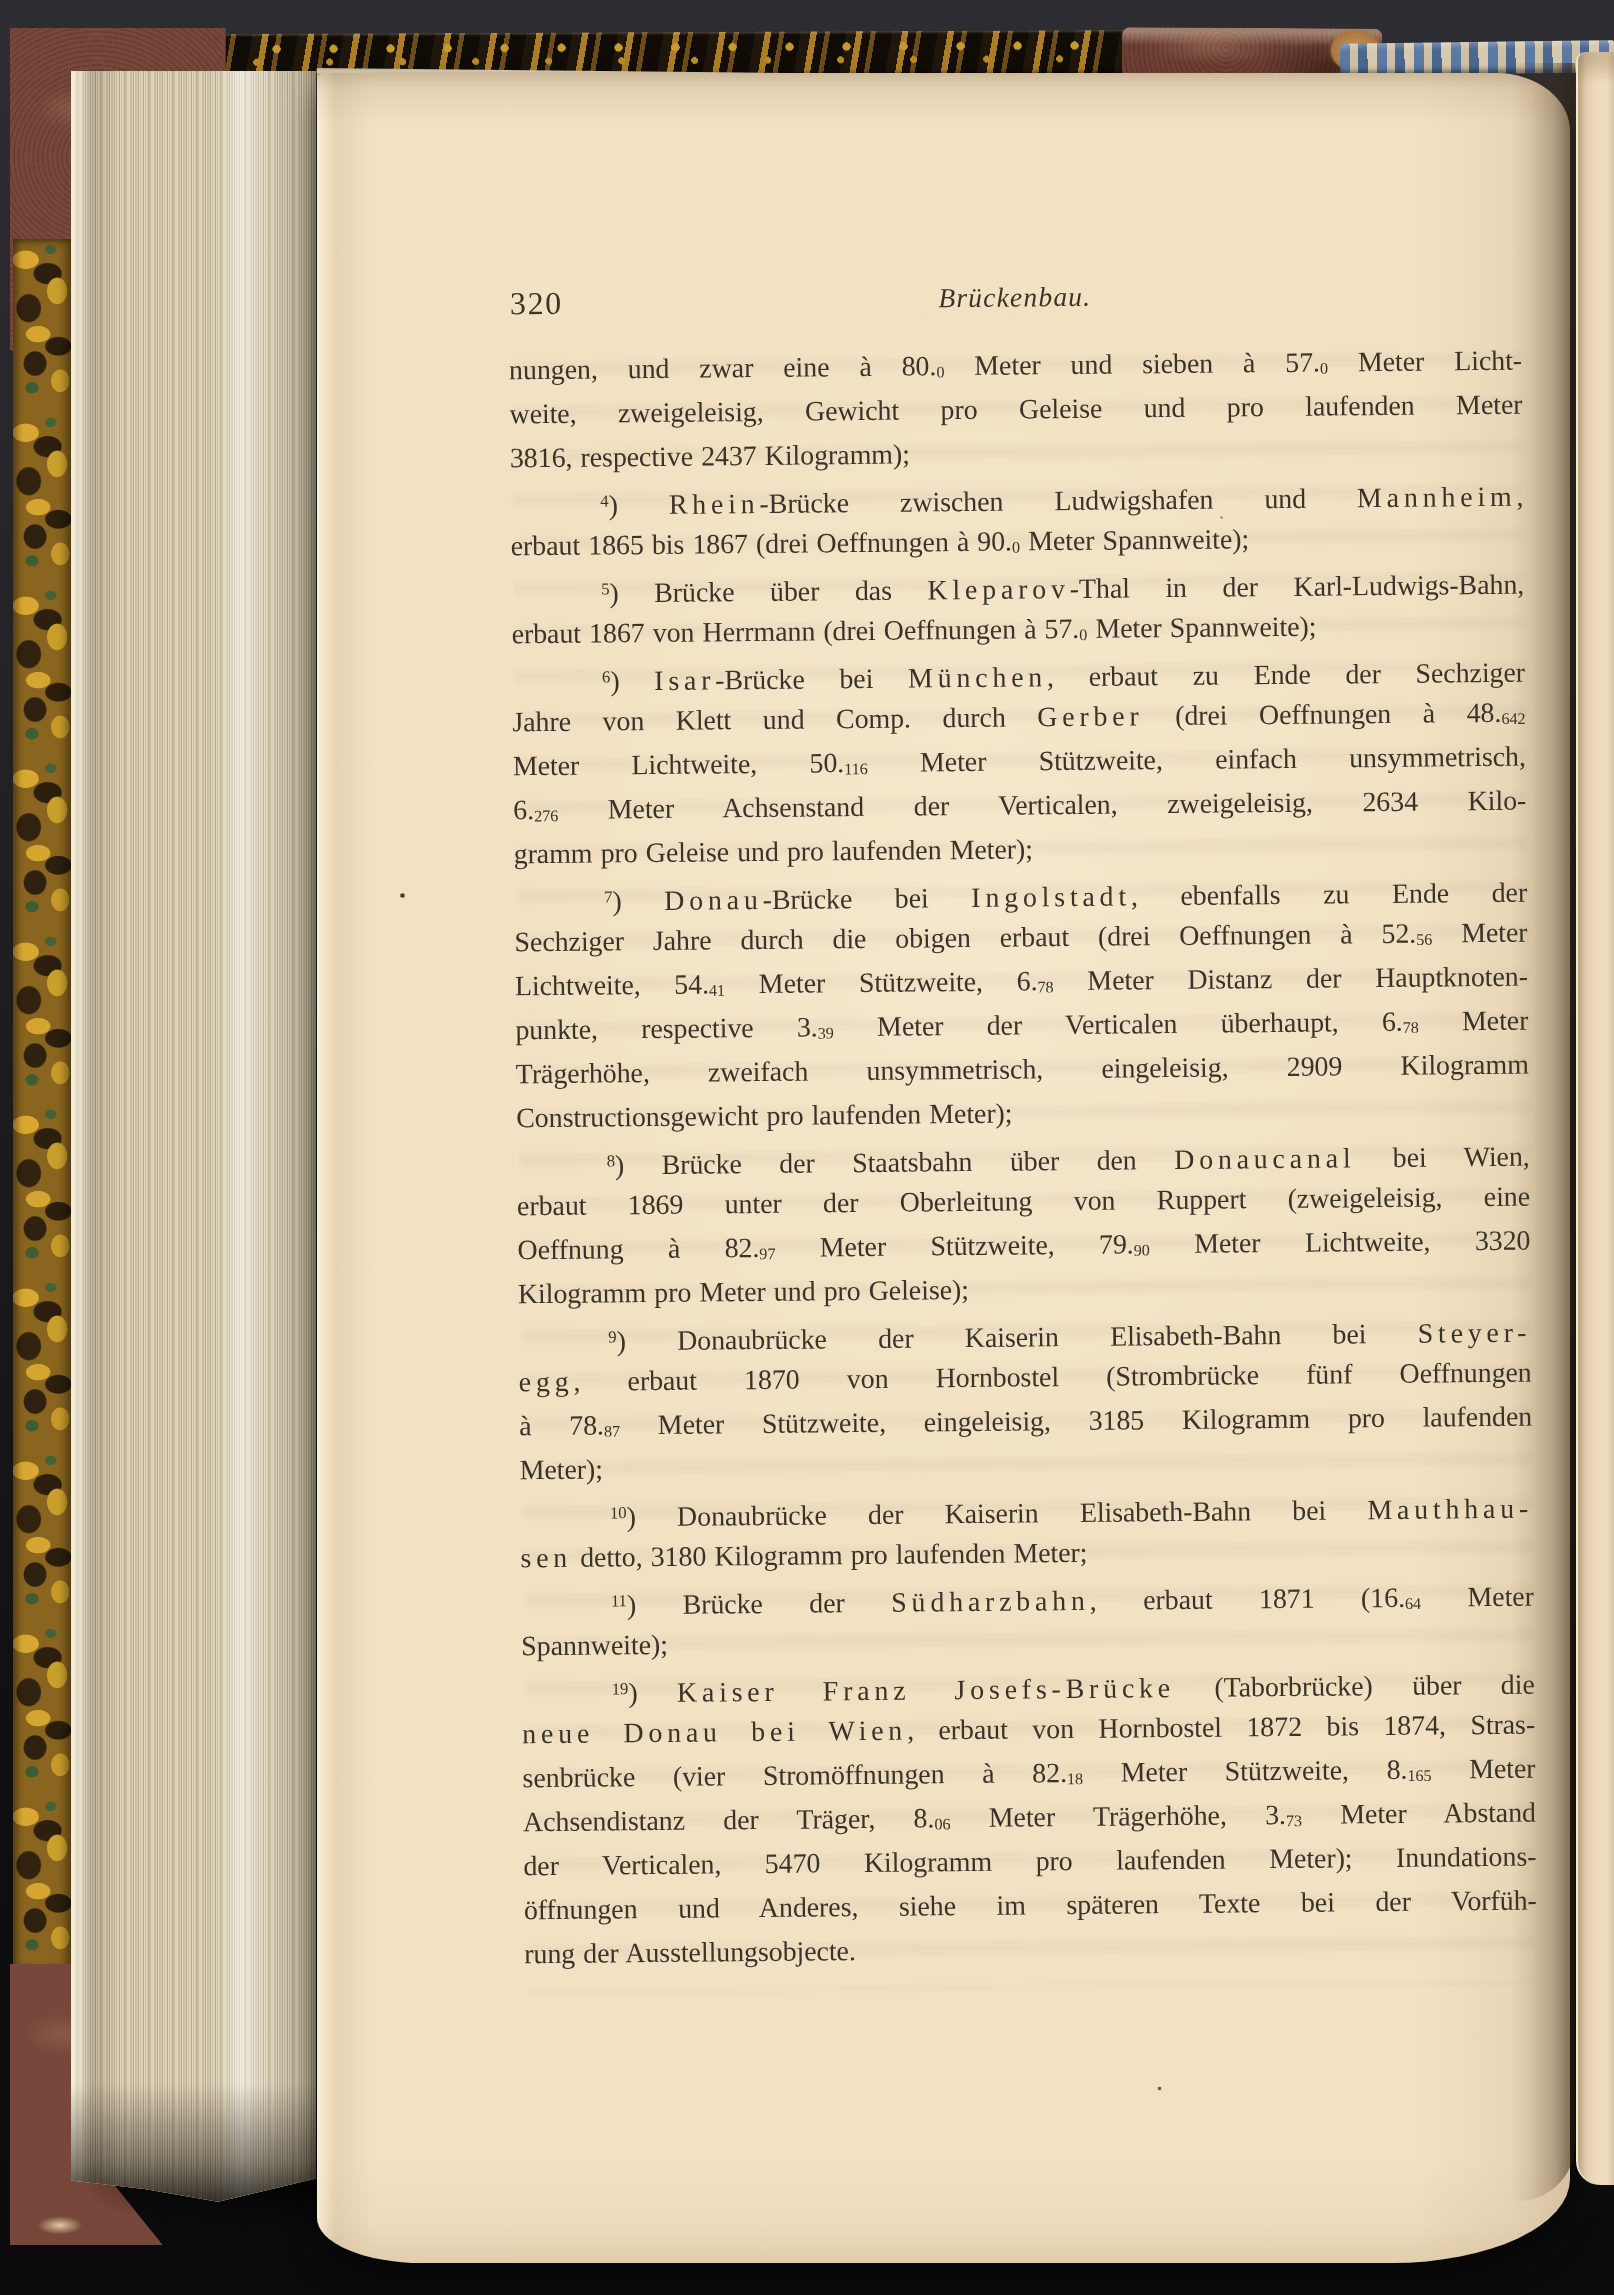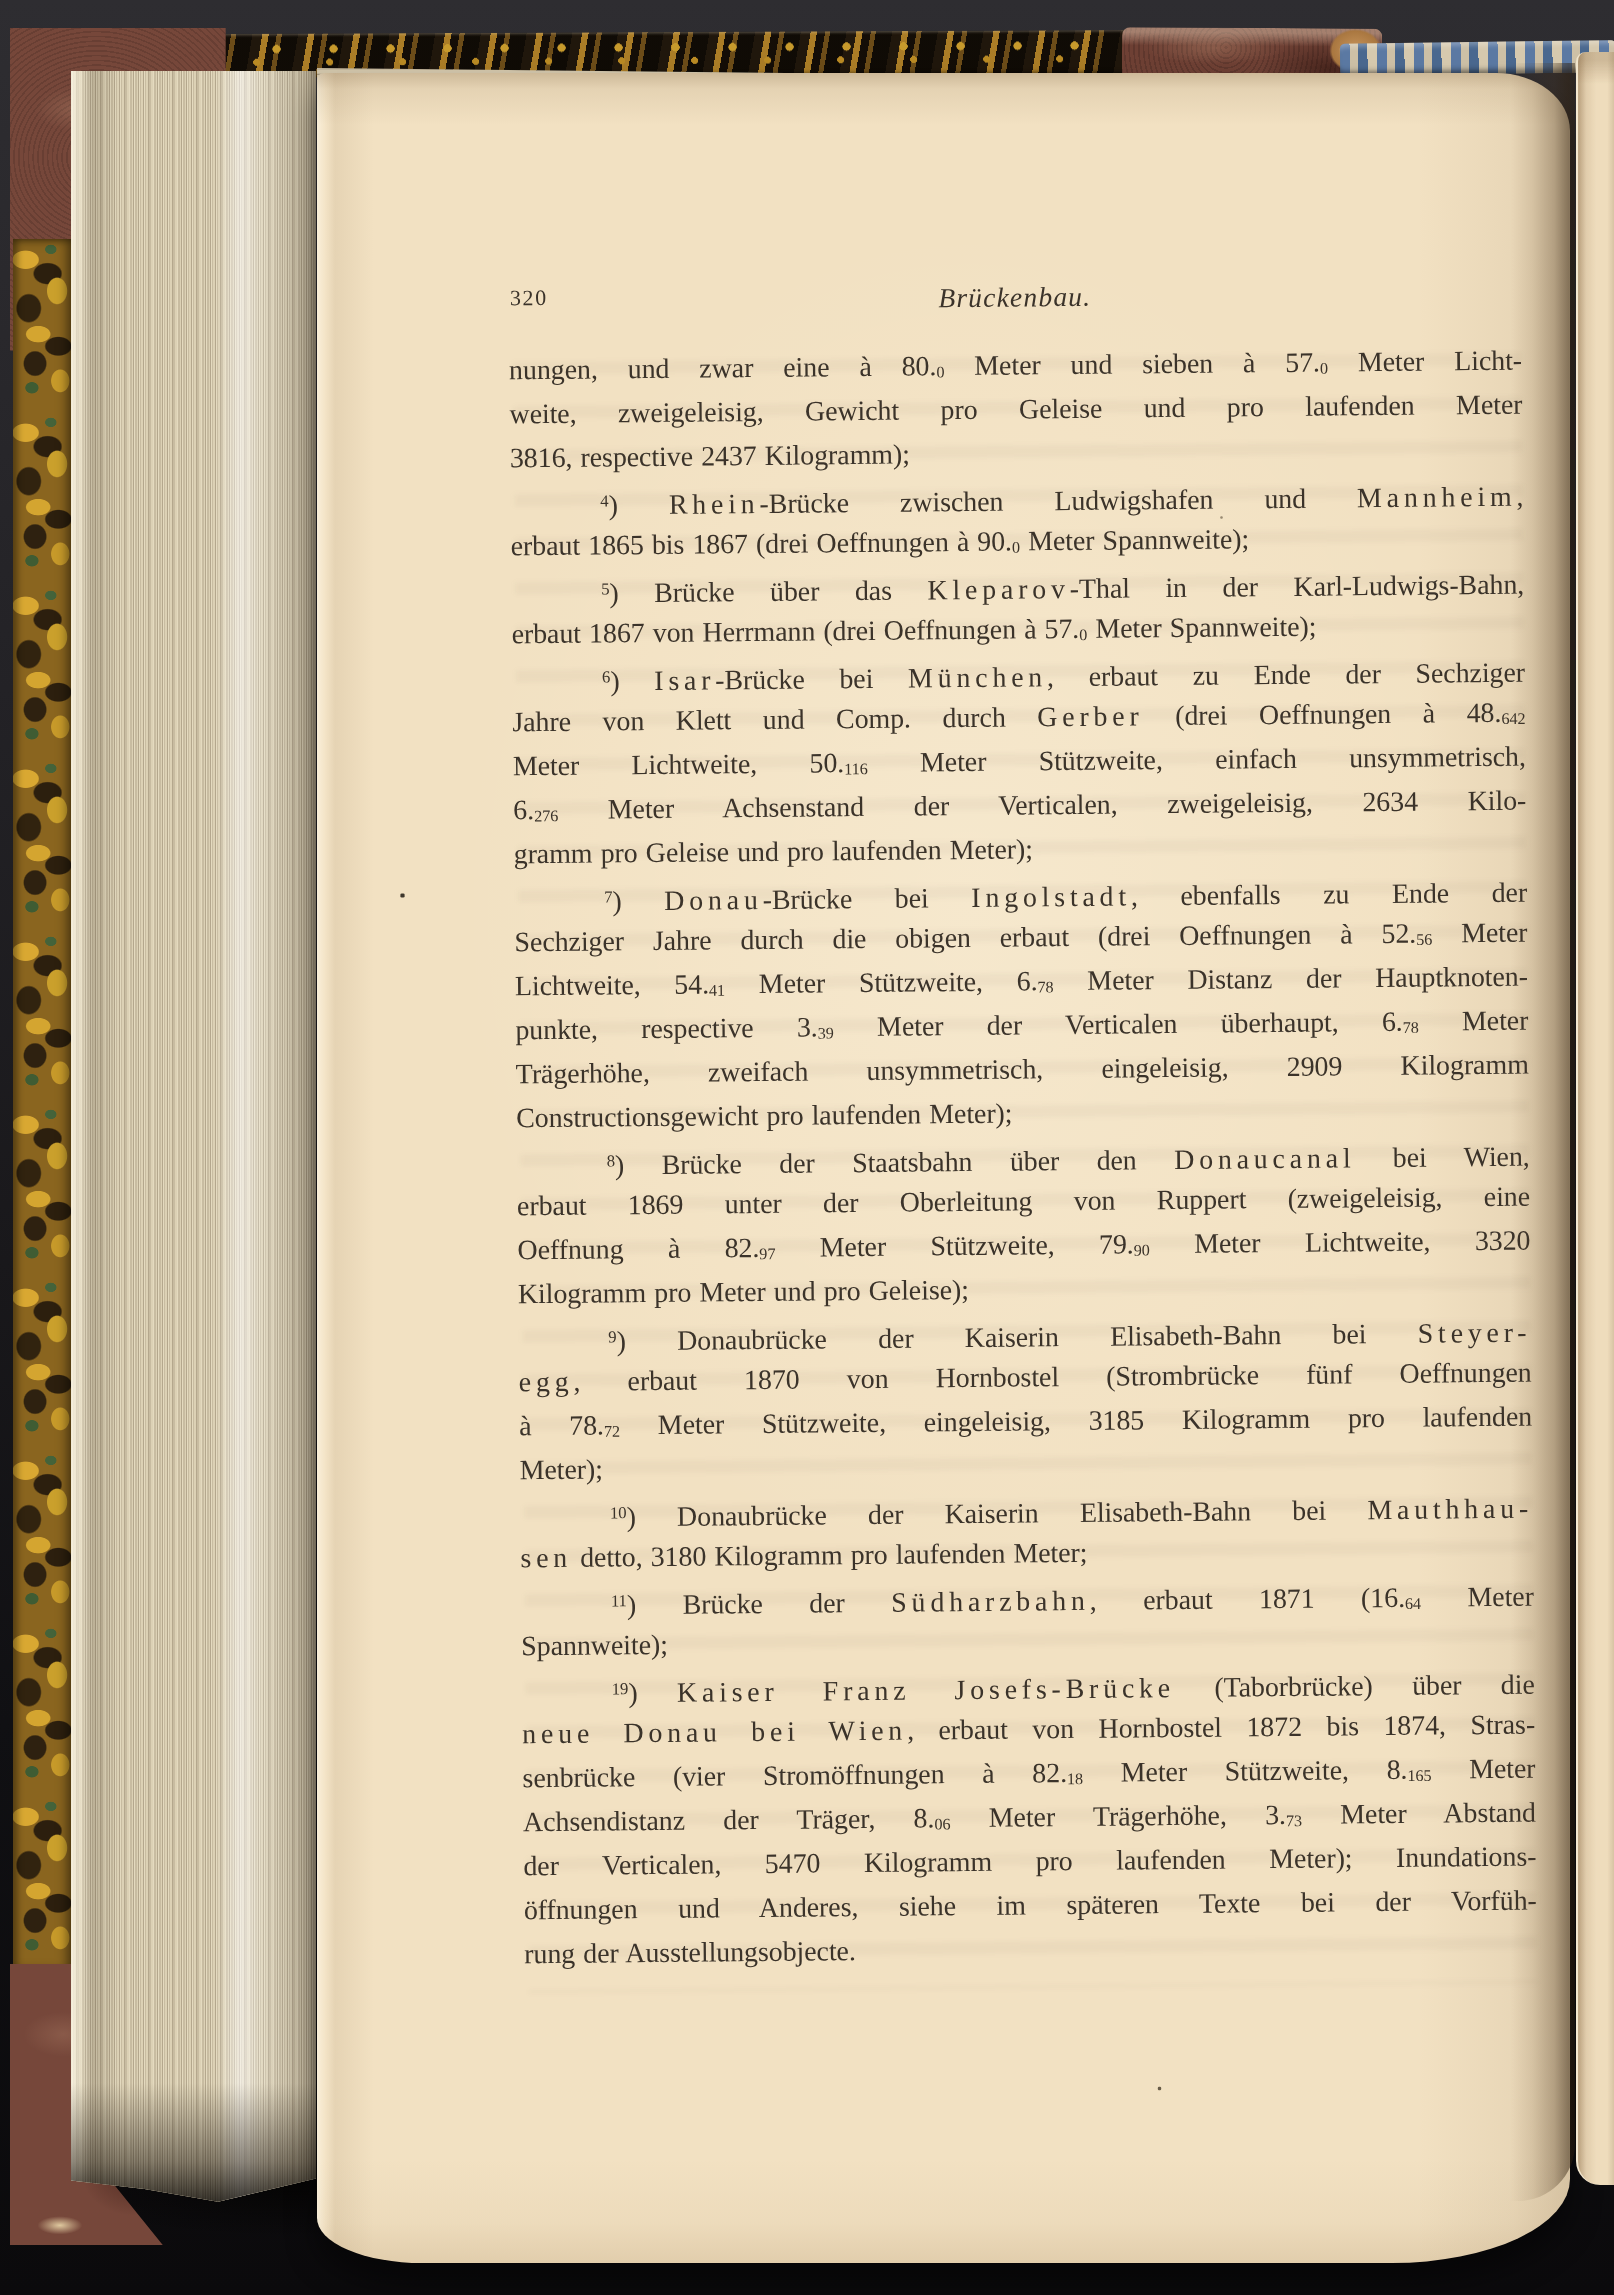--- a/index.html
+++ b/index.html
@@ -99,21 +99,21 @@
       radial-gradient(ellipse 727px 969px at 52% 38%,rgba(255,248,230,.3),rgba(255,248,230,0) 70%);
     box-shadow:0 21px 31px rgba(0,0,0,.45);}
   .page-inner{position:absolute;inset:0;transform:rotate(-.55deg);transform-origin:35% 42%;}
 
   
   .showthrough{position:absolute;left:202px;top:287px;width:1009px;height:1631px;
     background:repeating-linear-gradient(180deg,rgba(128,110,88,.06) 0 12px,rgba(128,110,88,0) 12px 44px);
     filter:blur(2px);}
 
   .page-head{position:absolute;left:198px;top:208px;width:1013px;height:40px;color:var(--ink,#3b332a);}
-  .page-number{position:absolute;left:1.6px;top:1.6px;font-size:22px;letter-spacing:1.6px;}
+  .page-number{position:absolute;left:1.6px;top:1.6px;font-size:32px;letter-spacing:1.6px;}
   .running-title{position:absolute;left:0;right:0;top:3.2px;text-align:center;font-style:italic;font-size:27.5px;letter-spacing:1.2px;}
 
   .text-block{position:absolute;left:198px;top:273px;width:1013px;
     font-size:28px;line-height:44px;color:var(--ink,#3b332a);word-spacing:1.2px;letter-spacing:-0.1px;}
   .line{height:44px;overflow:hidden;text-align:justify;text-align-last:left;}
   .line.jst{text-align-last:justify;}
   .line.indent{padding-left:90px;}
   .gs{letter-spacing:.17em;}
   .ds{font-size:58%;vertical-align:-.14em;}
   .fn{font-size:60%;vertical-align:.48em;}
@@ -175,21 +175,21 @@
           <div class="line jst">Lichtweite, 54.<span class="ds">41</span> Meter Stützweite, 6.<span class="ds">78</span> Meter Distanz der Hauptknoten-</div>
           <div class="line jst">punkte, respective 3.<span class="ds">39</span> Meter der Verticalen überhaupt, 6.<span class="ds">78</span> Meter</div>
           <div class="line jst">Trägerhöhe, zweifach unsymmetrisch, eingeleisig, 2909 Kilogramm</div>
           <div class="line">Constructionsgewicht pro laufenden Meter);</div>
           <div class="line indent jst"><span class="fn">8</span>) Brücke der Staatsbahn über den <span class="gs">Donaucanal</span> bei Wien,</div>
           <div class="line jst">erbaut 1869 unter der Oberleitung von Ruppert (zweigeleisig, eine</div>
           <div class="line jst">Oeffnung à 82.<span class="ds">97</span> Meter Stützweite, 79.<span class="ds">90</span> Meter Lichtweite, 3320</div>
           <div class="line">Kilogramm pro Meter und pro Geleise);</div>
           <div class="line indent jst"><span class="fn">9</span>) Donaubrücke der Kaiserin Elisabeth-Bahn bei <span class="gs">Steyer-</span></div>
           <div class="line jst"><span class="gs">egg</span>, erbaut 1870 von Hornbostel (Strombrücke fünf Oeffnungen</div>
-          <div class="line jst">à 78.<span class="ds">72</span> Meter Stützweite, eingeleisig, 3185 Kilogramm pro laufenden</div>
+          <div class="line jst">à 78.<span class="ds">87</span> Meter Stützweite, eingeleisig, 3185 Kilogramm pro laufenden</div>
           <div class="line">Meter);</div>
           <div class="line indent jst"><span class="fn">10</span>) Donaubrücke der Kaiserin Elisabeth-Bahn bei <span class="gs">Mauthhau-</span></div>
           <div class="line"><span class="gs">sen</span> detto, 3180 Kilogramm pro laufenden Meter;</div>
           <div class="line indent jst"><span class="fn">11</span>) Brücke der <span class="gs">Südharzbahn</span>, erbaut 1871 (16.<span class="ds">64</span> Meter</div>
           <div class="line">Spannweite);</div>
           <div class="line indent jst"><span class="fn">19</span>) <span class="gs">Kaiser Franz Josefs-Brücke</span> (Taborbrücke) über die</div>
           <div class="line jst"><span class="gs">neue Donau bei Wien</span>, erbaut von Hornbostel 1872 bis 1874, Stras-</div>
           <div class="line jst">senbrücke (vier Stromöffnungen à 82.<span class="ds">18</span> Meter Stützweite, 8.<span class="ds">165</span> Meter</div>
           <div class="line jst">Achsendistanz der Träger, 8.<span class="ds">06</span> Meter Trägerhöhe, 3.<span class="ds">73</span> Meter Abstand</div>
           <div class="line jst">der Verticalen, 5470 Kilogramm pro laufenden Meter); Inundations-</div>

